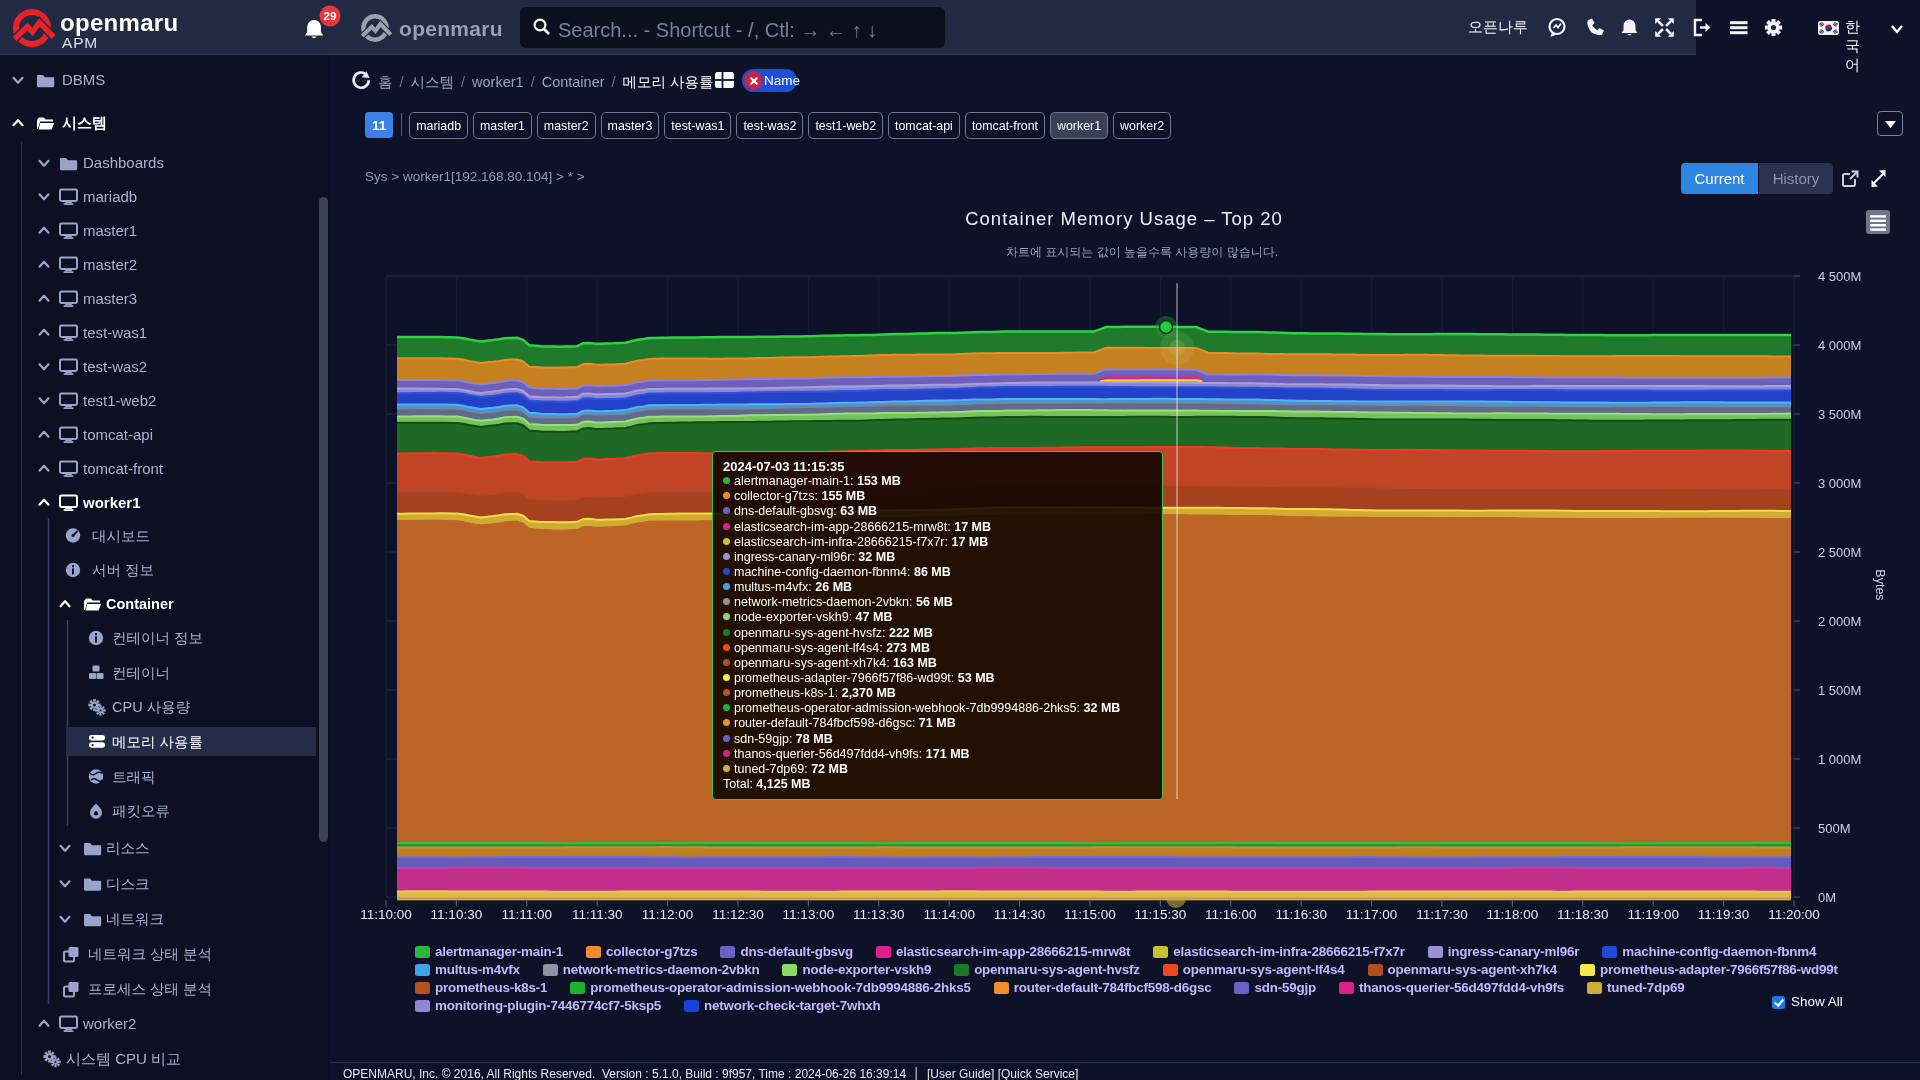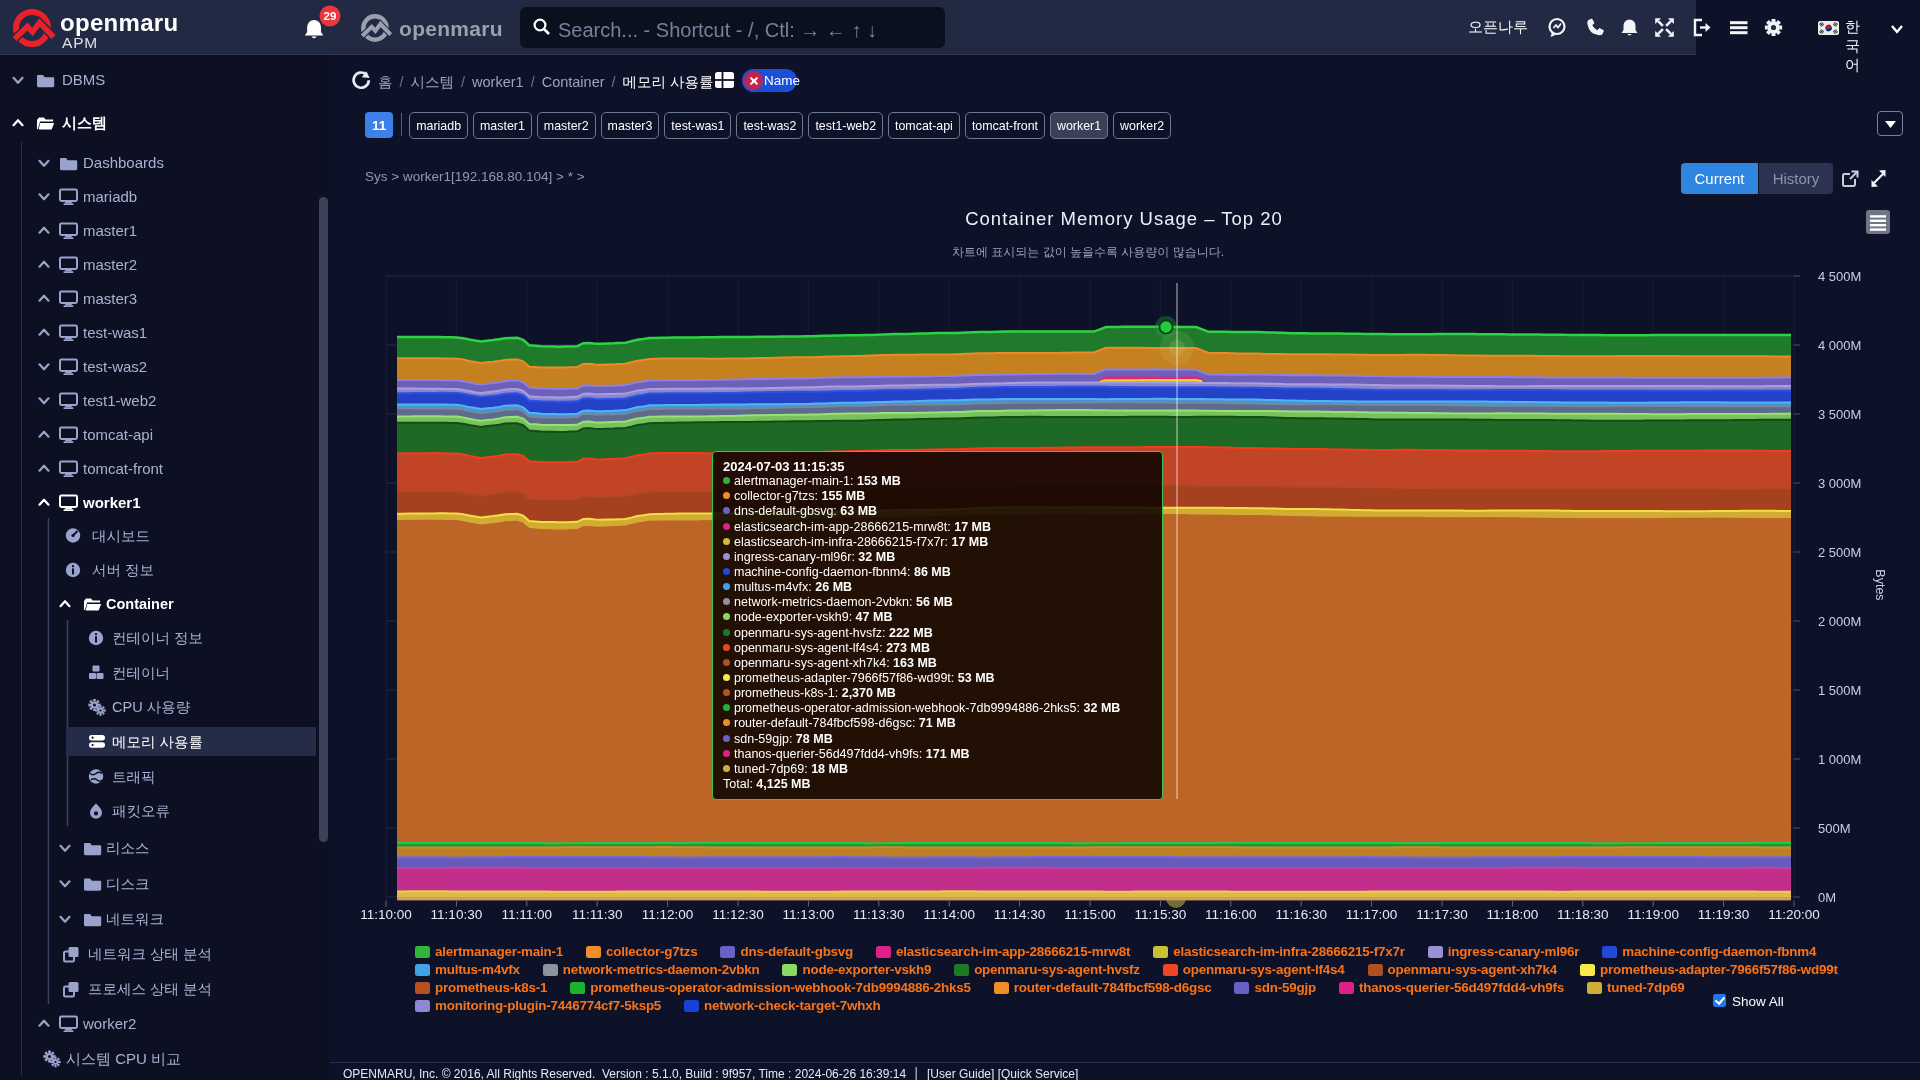--- a/index.html
+++ b/index.html
@@ -23,29 +23,29 @@
 .pill .x:after{transform:rotate(-45deg)}
 #tags{position:absolute;left:365px;top:112px;height:28px}
 .cnt{display:inline-block;background:#3c80e8;color:#fff;border-radius:4px;font-size:13.5px;font-weight:bold;padding:5.5px 7px;margin-right:8px}
 .tag{display:inline-block;border:1px solid #6f7890;border-radius:5px;color:#fff;font-size:12.4px;padding:5.5px 6px;margin-right:5px}
 .tag.sel{background:#3a4156}
 #ddbtn{position:absolute;left:1877px;top:111px;width:26px;height:25px;border:1px solid #7a8398;border-radius:4px}
 #sys{position:absolute;left:365px;top:169px;font-size:13.5px;color:#8f98b8}
 #btn-cur{position:absolute;left:1681px;top:163px;width:77px;height:31px;background:#2e86e0;border-radius:4px 0 0 4px;color:#fff;font-size:15px;text-align:center;line-height:31px}
 #btn-his{position:absolute;left:1759px;top:163px;width:74px;height:31px;background:#2c3350;border-radius:0 4px 4px 0;color:#8a93ae;font-size:15px;text-align:center;line-height:31px}
 #ctitle{position:absolute;left:624px;top:208px;width:1000px;text-align:center;font-size:18.5px;font-weight:normal;color:#eef0f8;letter-spacing:1px}
-#csub{position:absolute;left:688px;top:244px;width:800px;text-align:center;font-size:12px;color:#99a2b8}
+#csub{position:absolute;left:742px;top:244px;width:800px;text-align:center;font-size:12px;color:#99a2b8}
 #burger{position:absolute;left:1866px;top:210px;width:24px;height:24px;background:#6f7686;border-radius:3px}
 #tooltip{position:absolute;left:712px;top:451px;width:451px;height:349px;background:rgba(12,4,0,0.87);border:1px solid #3fc24f;border-radius:4px;padding:7px 10px;z-index:6;color:#fff;font-size:12.5px;line-height:15.14px}
 .tt-title{font-weight:bold;font-size:13px}
 .tt-row .dot{display:inline-block;width:7px;height:7px;border-radius:50%;margin-right:4px;vertical-align:1px}
 .lgrow{position:absolute;left:415px;display:flex;gap:23px;align-items:center;height:18px;z-index:2}
-.lgi{display:flex;align-items:center;font-size:13.4px;font-weight:bold;color:#f97316;white-space:nowrap;letter-spacing:-0.2px}
+.lgi{display:flex;align-items:center;font-size:13.4px;font-weight:bold;color:#c4b5fd;white-space:nowrap;letter-spacing:-0.2px}
 .sw{display:inline-block;width:15px;height:12px;border-radius:2.5px;margin-right:5px}
-#showall{position:absolute;left:1713px;top:994px;display:flex;align-items:flex-start;z-index:2}
+#showall{position:absolute;left:1772px;top:994px;display:flex;align-items:flex-end;z-index:2}
 #showall .cb{width:13px;height:13px;background:#1e78e8;border-radius:2.5px;margin-right:6px;position:relative}
 #showall .cb:after{content:"";position:absolute;left:4px;top:1px;width:3.5px;height:7px;border:solid #fff;border-width:0 2px 2px 0;transform:rotate(40deg)}
 #showall span{color:#fff;font-size:13.5px}
 #footer{position:absolute;left:330px;top:1062px;width:1590px;height:18px;border-top:1px solid #262e50}
 #footer div{position:absolute;left:13px;top:4px;font-size:12px;color:#e6e9f2}
 text{font-family:"Liberation Sans",sans-serif}
 </style></head><body>
 <div id="header">
 <svg style="position:absolute;left:6px;top:2px" width="52" height="52" viewBox="0 0 52 52">
       <circle cx="26" cy="26" r="16" fill="none" stroke="#e8212a" stroke-width="6"></circle>
@@ -490,21 +490,21 @@
 <div class="tt-row"><span class="dot" style="background:#8ad964"></span>node-exporter-vskh9: <b>47 MB</b></div>
 <div class="tt-row"><span class="dot" style="background:#1c7a24"></span>openmaru-sys-agent-hvsfz: <b>222 MB</b></div>
 <div class="tt-row"><span class="dot" style="background:#f04522"></span>openmaru-sys-agent-lf4s4: <b>273 MB</b></div>
 <div class="tt-row"><span class="dot" style="background:#b05020"></span>openmaru-sys-agent-xh7k4: <b>163 MB</b></div>
 <div class="tt-row"><span class="dot" style="background:#f5ea49"></span>prometheus-adapter-7966f57f86-wd99t: <b>53 MB</b></div>
 <div class="tt-row"><span class="dot" style="background:#b65120"></span>prometheus-k8s-1: <b>2,370 MB</b></div>
 <div class="tt-row"><span class="dot" style="background:#19b530"></span>prometheus-operator-admission-webhook-7db9994886-2hks5: <b>32 MB</b></div>
 <div class="tt-row"><span class="dot" style="background:#ef8d2b"></span>router-default-784fbcf598-d6gsc: <b>71 MB</b></div>
 <div class="tt-row"><span class="dot" style="background:#6b5fc8"></span>sdn-59gjp: <b>78 MB</b></div>
 <div class="tt-row"><span class="dot" style="background:#dd2188"></span>thanos-querier-56d497fdd4-vh9fs: <b>171 MB</b></div>
-<div class="tt-row"><span class="dot" style="background:#cfae37"></span>tuned-7dp69: <b>18 MB</b></div>
+<div class="tt-row"><span class="dot" style="background:#cfae37"></span>tuned-7dp69: <b>72 MB</b></div>
 <div class="tt-row">Total: <b>4,125 MB</b></div>
   </div>
 <div class="lgrow" style="top:942.5px">
     <span class="lgi"><span class="sw" style="background:#2eb53c"></span>alertmanager-main-1</span>
     <span class="lgi"><span class="sw" style="background:#ef8d2b"></span>collector-g7tzs</span>
     <span class="lgi"><span class="sw" style="background:#6b5fc8"></span>dns-default-gbsvg</span>
     <span class="lgi"><span class="sw" style="background:#dd2188"></span>elasticsearch-im-app-28666215-mrw8t</span>
     <span class="lgi"><span class="sw" style="background:#c9c033"></span>elasticsearch-im-infra-28666215-f7x7r</span>
     <span class="lgi"><span class="sw" style="background:#9991d4"></span>ingress-canary-ml96r</span>
     <span class="lgi"><span class="sw" style="background:#2248d8"></span>machine-config-daemon-fbnm4</span>

